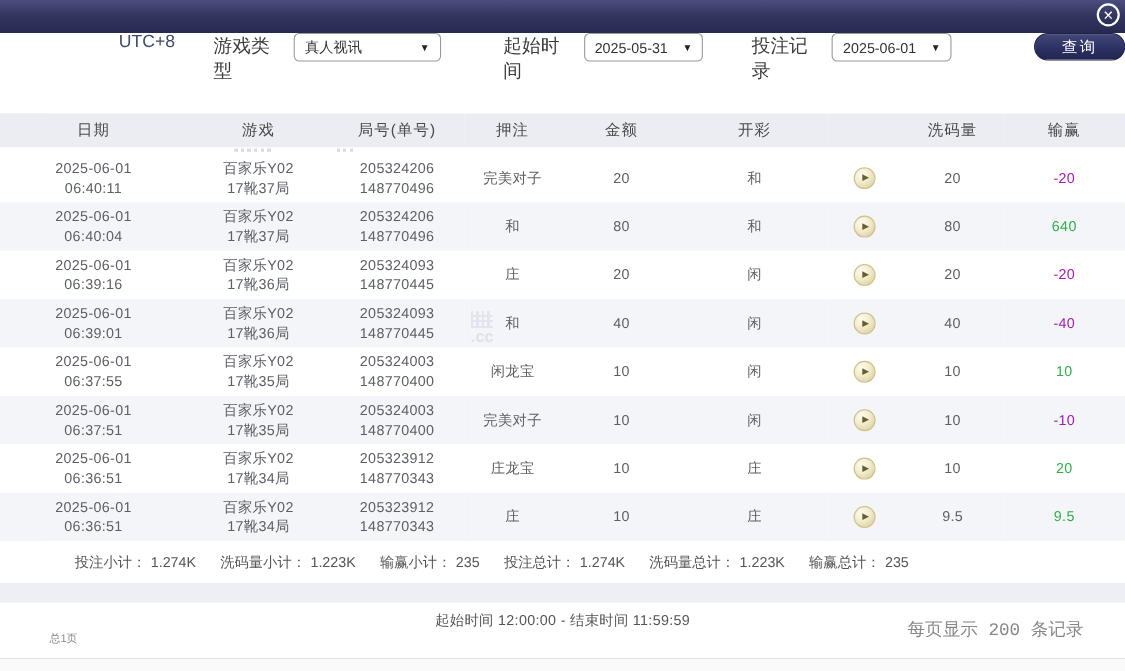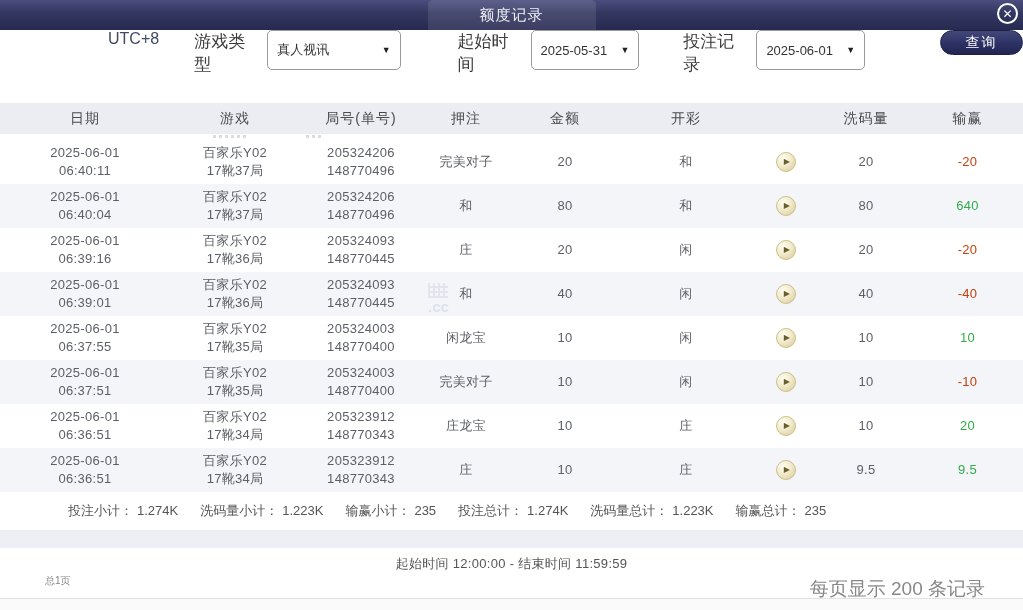--- a/index.html
+++ b/index.html
@@ -27,21 +27,21 @@
   }
   
   .filterbar{
     height:73px;background:#fff;display:flex;
     border-bottom:0;position:relative;margin-left:43px;
   }
   .tz{margin-left:65px;font-size:16px;color:#3f4a66;}
   .flabel{font-size:17px;color:#3b3b3b;}
   .lbl-game{margin-left:35px;}
   .select{
-    margin-left:6px;height:40px;border:1px solid #9a9a9a;border-radius:5px;background:#fff;
+    margin-left:6px;height:26px;border:1px solid #9a9a9a;border-radius:5px;background:#fff;
     display:flex;align-items:center;justify-content:space-between;
     padding:0 9px;font-size:13px;color:#333;cursor:pointer;box-sizing:border-box;
   }
   .sel-game{width:135px;}
   .sel-date{width:110px;}
   .caret{font-size:9px;color:#222;margin-left:6px;}
   .lbl-start{margin-left:57px;}
   .lbl-end{margin-left:44px;}
   .query-btn{
     margin-left:75px;width:84px;height:25px;border-radius:13px;
@@ -60,21 +60,21 @@
     background:repeating-linear-gradient(90deg,#c9c9c9 0 3px,transparent 3px 6px);}
   .remnant.r1{left:213px;width:36px;}
   .remnant.r2{left:306px;width:16px;}
   tbody td{
     height:44px;font-size:13px;color:#5c5f66;text-align:center;padding:0;
     line-height:1.35;letter-spacing:.3px;
   }
   tbody tr:nth-child(even) td{background:#f3f5f9;}
   tbody tr:nth-child(odd) td{background:#ffffff;}
   .two-line div{white-space:nowrap;}
-  .c-winloss[data-sign="neg"]{color:#c2410c;}
+  .c-winloss[data-sign="neg"]{color:#a21caf;}
   .c-winloss[data-sign="pos"]{color:#2fae49;}
   .play-icon{
     width:20px;height:20px;border-radius:50%;margin:0 auto;
     background:radial-gradient(circle at 35% 30%,#fdfcf1 0%,#f1ebcd 45%,#d6c892 100%);
     border:1px solid #cfc08a;display:flex;align-items:center;justify-content:center;
     color:#6b5d2c;font-size:8px;line-height:1;cursor:pointer;box-sizing:border-box;
     padding-left:2px;
   }
   
   .watermark{
@@ -99,30 +99,29 @@
   .sum-item .val{margin-left:4px;}
   .grayband{height:18px;background:#edeff4;}
   .footer{height:50px;background:#fff;position:relative;}
   .time-range{
     text-align:center;font-size:13px;color:#555;padding-top:7px;letter-spacing:.3px;
   }
   .pages{
     position:absolute;left:45px;top:26px;font-size:10px;color:#888;
   }
   .per-page{
-    position:absolute;right:38px;top:28px;font-size:19px;color:#888;
+    position:absolute;right:38px;top:14px;font-size:16px;color:#888;font-family:Liberation Mono, monospace;
   }
   .bottom-strip{height:12px;background:#fafafa;border-top:1px solid #e2e2e2;box-sizing:border-box;}
 </style>
 </head>
 <body>
 
 <div class="topbar">
   <div class="tabs">
-    <div class="tab">额度记录</div>
   </div>
   <div class="close-btn">✕</div>
 </div>
 
 <div class="filterbar">
   <span class="tz">UTC+8</span>
   <span class="flabel lbl-game">游戏类型</span>
   <div class="select sel-game">
     <span>真人视讯</span>
     <span class="caret">▼</span>

